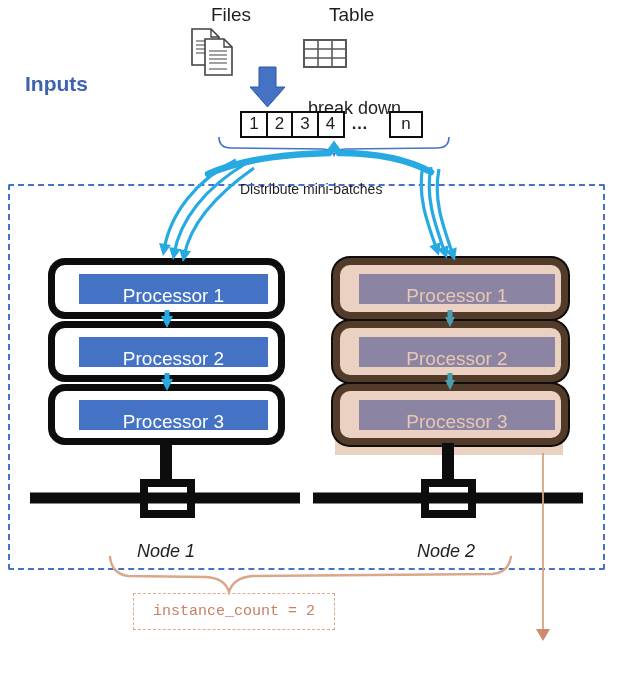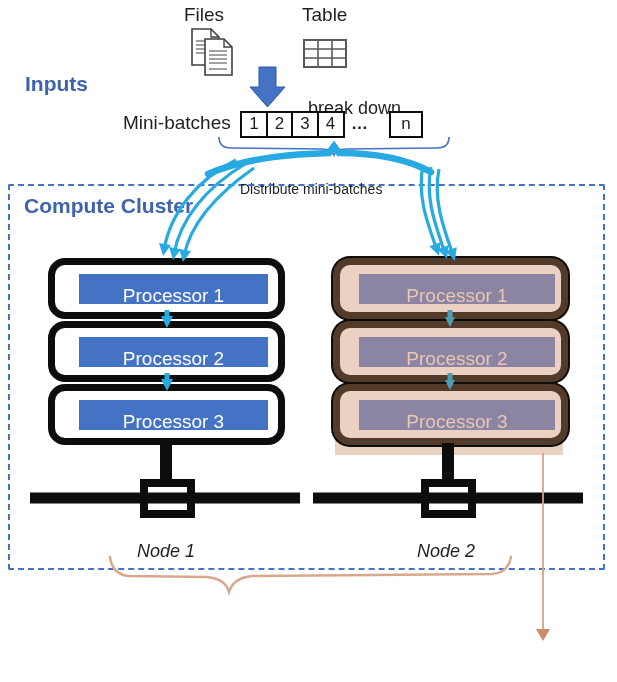--- a/index.html
+++ b/index.html
@@ -4,21 +4,21 @@
 <style>
   html,body{margin:0;padding:0;background:#ffffff;}
   #canvas{
     position:relative;width:617px;height:682px;background:#ffffff;overflow:hidden;
     font-family:"Liberation Sans",sans-serif;color:#1f1f1f;
   }
   .abs{position:absolute;}
   .lbl{white-space:nowrap;}
 
   
-  .h-label{font-size:19px;color:#1f1f1f;}
+  .h-label{font-size:19px;color:#1f1f1f;margin-left:27px;}
   .inputs{font-size:21px;font-weight:bold;color:#3f63b0;}
   .breakdown{font-size:18px;margin-top:20px;}
   .minibatches{font-size:19px;}
 
   
   .batchbox{
     box-sizing:border-box;width:28px;height:27px;border:2.5px solid #0d0d0d;
     background:#fff;font-size:17px;text-align:center;line-height:22px;
   }
   .nbox{width:34px;}
@@ -61,31 +61,29 @@
 </style>
 </head>
 <body>
 
 <div id="canvas">
 
   <div class="abs h-label lbl" style="left:184px;top:4px;">Files</div>
   <div class="abs h-label lbl" style="left:302px;top:4px;">Table</div>
   <div class="abs inputs lbl" style="left:25px;top:72px;">Inputs</div>
   <div class="abs breakdown lbl" style="left:308px;top:78px;">break down</div>
-  <div class="abs minibatches lbl" style="left:123px;top:112px;">Mini-batches</div>
 
   <div class="abs batchbox" style="left:240px;top:111px;">1</div>
   <div class="abs batchbox" style="left:265.5px;top:111px;">2</div>
   <div class="abs batchbox" style="left:291px;top:111px;">3</div>
   <div class="abs batchbox" style="left:316.5px;top:111px;">4</div>
   <div class="abs ellipsis lbl" style="left:351px;top:114px;">…</div>
   <div class="abs batchbox nbox" style="left:389px;top:111px;">n</div>
 
   <div class="abs cluster-box"></div>
-  <div class="abs cluster-title lbl" style="left:24px;top:194px;">Compute Cluster</div>
   <div class="abs distribute lbl" style="left:240px;top:181px;">Distribute mini-batches</div>
 
   <div class="abs tan-strip"></div>
 
   <div class="abs node-rect" style="left:48px;top:258px;">
     <div class="proc-bar">Processor 1</div>
   </div>
   <div class="abs node-rect" style="left:48px;top:321px;">
     <div class="proc-bar">Processor 2</div>
   </div>
@@ -99,20 +97,23 @@
   <div class="abs node-rect node2-rect" style="left:333px;top:321px;">
     <div class="proc-bar">Processor 2</div>
   </div>
   <div class="abs node-rect node2-rect" style="left:333px;top:384px;">
     <div class="proc-bar">Processor 3</div>
   </div>
 
   <div class="abs node-label lbl" style="left:137px;top:541px;">Node 1</div>
   <div class="abs node-label lbl" style="left:417px;top:541px;">Node 2</div>
 
+  <div class="abs anno" style="left:133px;top:593px;width:202px;height:37px;">
+    <span>instance_count = 2</span>
+  </div>
 
   <svg class="overlay" width="617" height="682" viewBox="0 0 617 682">
     <defs>
       <marker id="cyanHead" markerUnits="userSpaceOnUse" markerWidth="14" markerHeight="14" refX="7" refY="7" orient="auto">
         <path d="M1,1 L13,7 L1,13 Z" fill="#27a9e1"></path>
       </marker>
       <marker id="tealHead" markerUnits="userSpaceOnUse" markerWidth="12" markerHeight="12" refX="6" refY="6" orient="auto">
         <path d="M1,1 L11,6 L1,11 Z" fill="#4e9cb2"></path>
       </marker>
     </defs>

